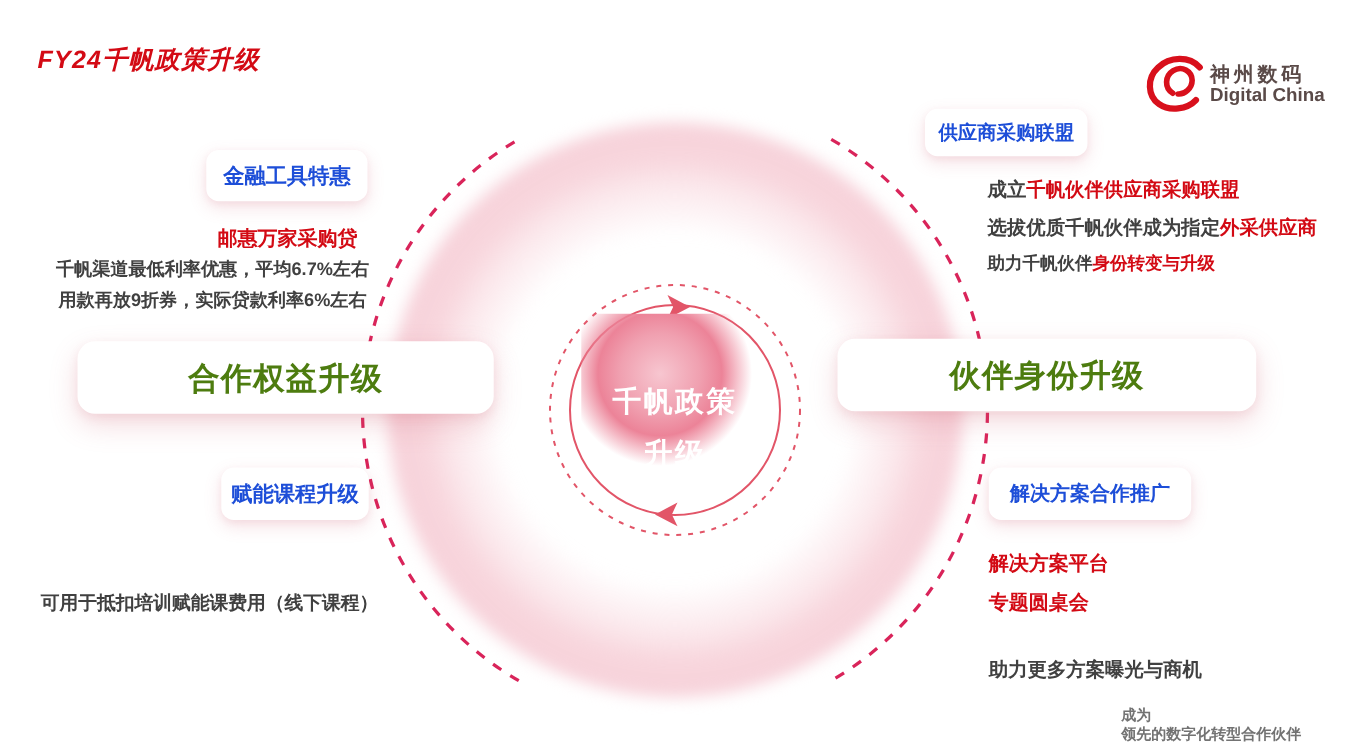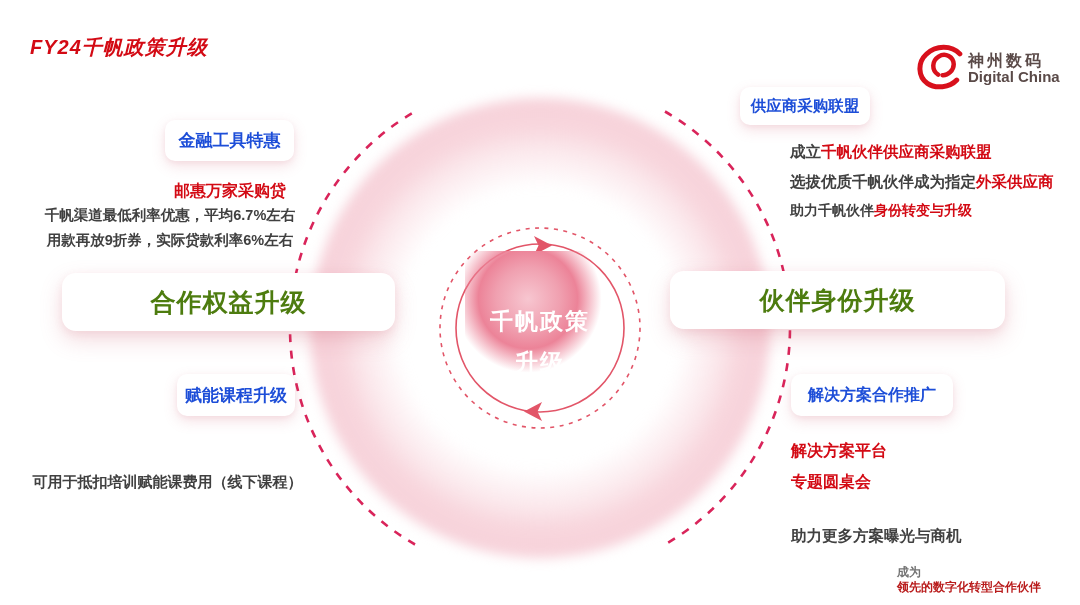--- a/index.html
+++ b/index.html
@@ -50,21 +50,21 @@
     font-size:20px;font-weight:bold;letter-spacing:1px;white-space:nowrap;font-style:italic;
   }
   
   .logo{position:absolute;left:916px;top:44px;display:flex;align-items:center;}
   .logo-text{margin-left:0;color:#5a4a48;}
   .logo-cn{font-size:16px;font-weight:bold;letter-spacing:3px;line-height:18px;}
   .logo-en{font-size:15px;font-weight:bold;line-height:13px;}
   
   .footer{position:absolute;left:897px;top:565px;white-space:nowrap;}
   .footer-1{font-size:12px;color:#737373;font-weight:bold;line-height:15px;}
-  .footer-2{font-size:12px;color:#b91c1c;font-weight:bold;line-height:15px;}
+  .footer-2{font-size:12px;color:#737373;font-weight:bold;line-height:15px;}
 </style>
 </head>
 <body>
 
 <div class="slide">
 
   <div class="glow-ring"></div>
 
   <svg class="rings" width="1080" height="605" viewBox="0 0 1080 605">
 

